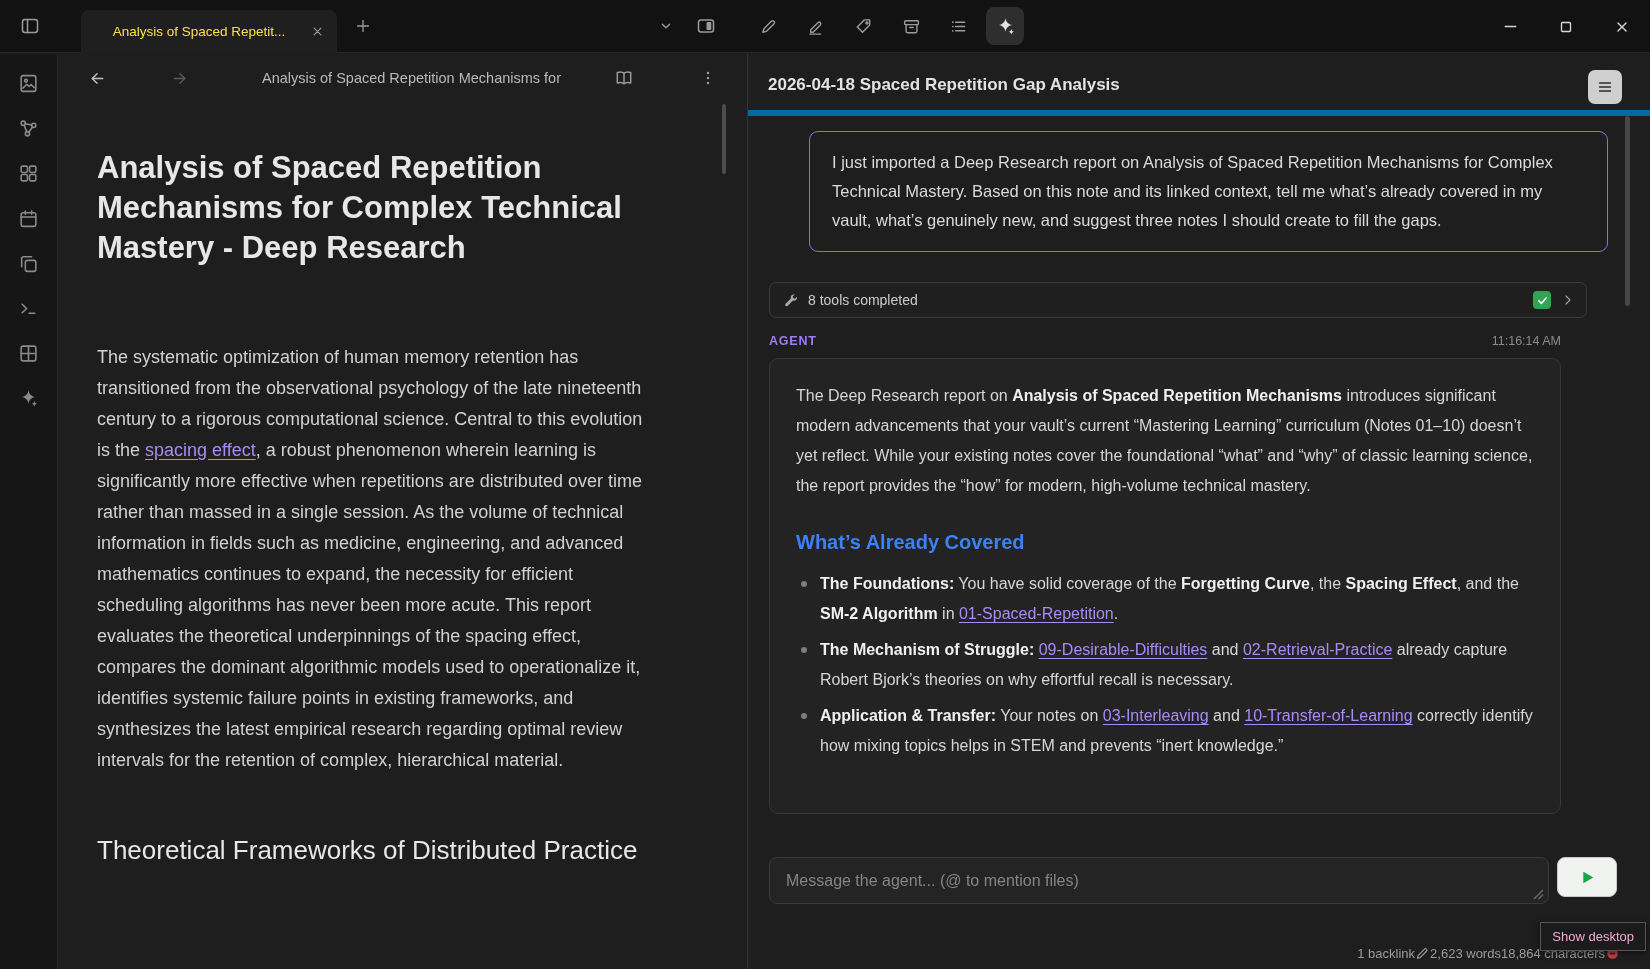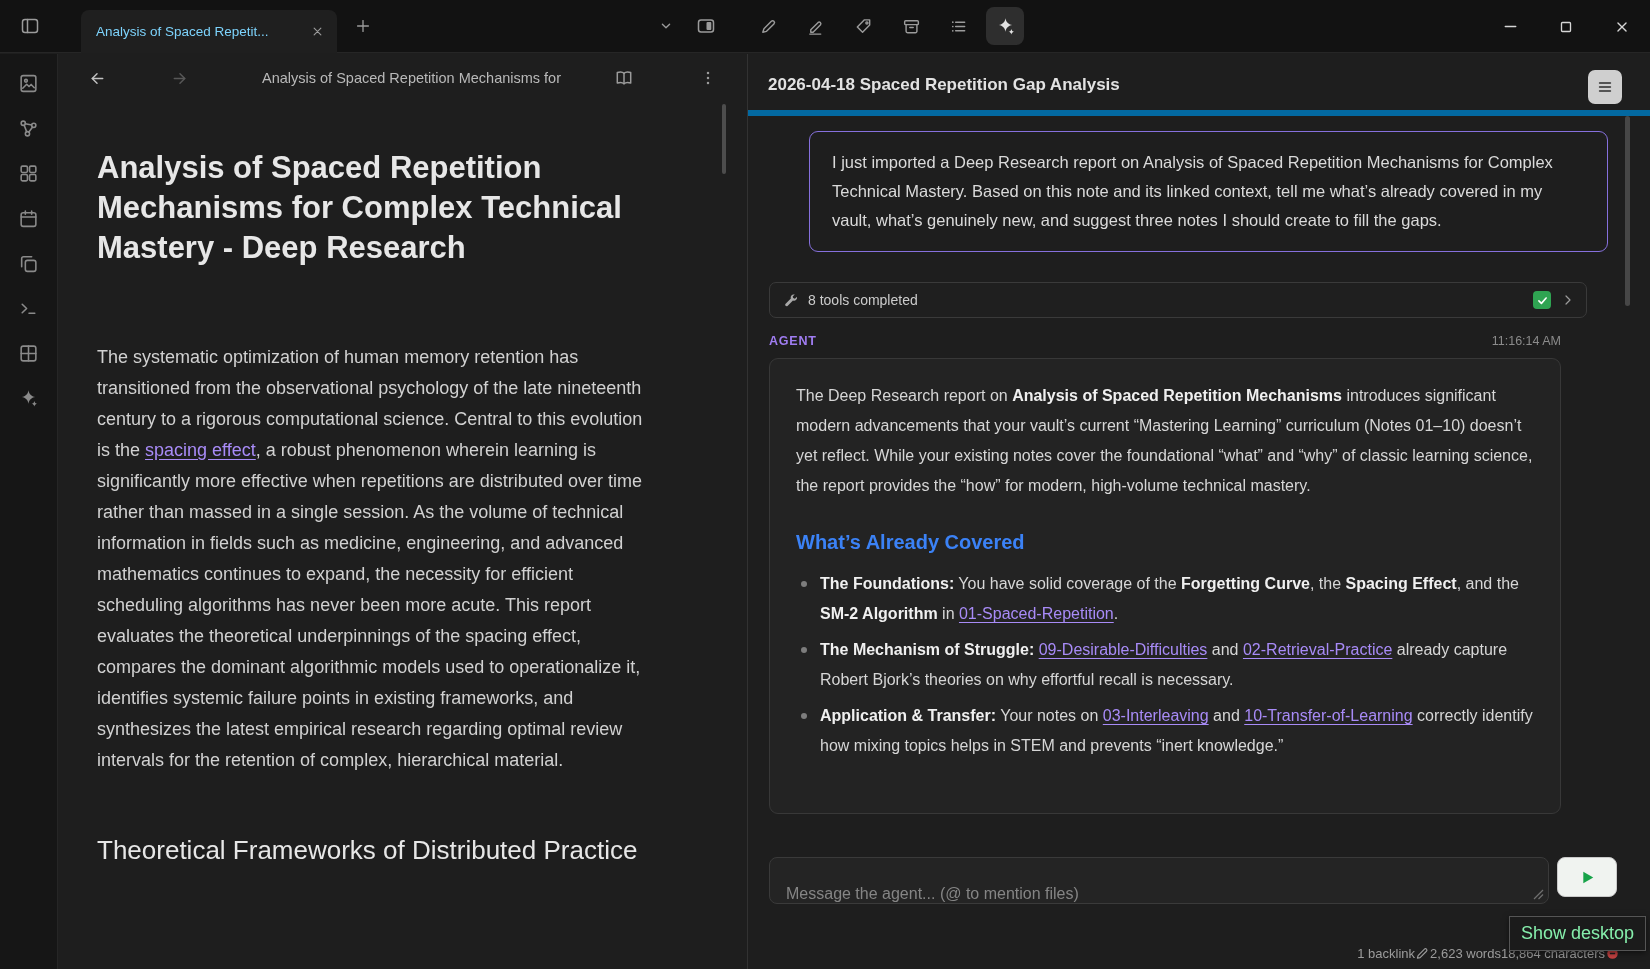--- a/index.html
+++ b/index.html
@@ -8,21 +8,21 @@
   .app { position:relative; width:1650px; height:969px; background:#1e1e1e; }
 
   
   .titlebar { position:absolute; top:0; left:0; right:0; height:53px; background:#121212;
     border-bottom:1px solid #262626; z-index:5; }
   .tb-iconbtn { position:absolute; top:50%; transform:translateY(-50%); width:28px; height:28px;
     display:flex; align-items:center; justify-content:center; border-radius:6px; cursor:pointer; }
   .tb-iconbtn.active { background:#2e2e2e; width:38px; height:38px; border-radius:8px; }
   .tab { position:absolute; left:81px; top:10px; height:43px; width:256px; background:#1f1f1f;
     border-radius:8px 8px 0 0; display:flex; align-items:center; gap:8px; padding:0 12px 0 15px; }
-  .tab-title { flex:1; font-size:13.5px; color:#7dd3fc; white-space:nowrap; overflow:hidden; }
+  .tab-title { flex:1; font-size:13.5px; color:#fde047; white-space:nowrap; overflow:hidden;text-align:center; }
   .win-controls { position:absolute; right:0; top:0; height:53px; display:flex; }
   .win-btn { width:56px; height:100%; display:flex; align-items:center; justify-content:center; cursor:pointer; }
 
   .ic { fill:none; stroke:#9b9b9b; stroke-width:1.5; stroke-linecap:round; stroke-linejoin:round; }
   .ic-dim { stroke:#8a8a8a; }
   .ic-bright { stroke:#d6d6d6; }
 
   
   .ribbon { position:absolute; top:54px; left:0; width:58px; bottom:0; background:#161616;
     border-right:1px solid #262626; display:flex; flex-direction:column; align-items:center;
@@ -65,34 +65,34 @@
   .agent-card { margin:10px 89px 0 21px; background:#232323; border:1px solid #383838; border-radius:9px;
     padding:22px 26px 46px 26px; font-size:16px; line-height:30px; color:#d6d6d6; }
   .agent-card .b { font-weight:700; color:#f0f0f0; }
   .card-h3 { font-size:20px; font-weight:700; color:#3b82f6; margin:26px 0 12px 0; }
   .agent-card ul { list-style:none; }
   .agent-card li { position:relative; padding-left:24px; margin-bottom:6px; }
   .agent-card li::before { content:""; position:absolute; left:5px; top:12px; width:6px; height:6px;
     border-radius:50%; background:#7d7d7d; }
 
   .chat-input { position:absolute; left:21px; right:101px; bottom:65px; height:47px; background:#242424;
-    border:1px solid #3a3a3a; border-radius:8px; display:flex; align-items:flex-end; padding:0 16px; }
+    border:1px solid #3a3a3a; border-radius:8px; display:flex; align-items:center; padding:0 16px; }
   .chat-input input { flex:1; background:transparent; border:none; outline:none; font-size:16px;
     color:#d0d0d0; font-family:"Liberation Sans", sans-serif; }
   .chat-input input::placeholder { color:#858585; }
   .resize-grip { position:absolute; right:4px; bottom:3px; }
   .send-btn { position:absolute; right:33px; bottom:72px; width:60px; height:40px; border:1px solid #c9c9c9;
     border-radius:8px; background:#f0f3f0; display:flex; align-items:center; justify-content:center; cursor:pointer; }
 
   .chat-scrollbar { position:absolute; right:20px; top:62px; width:5px; height:190px; background:#474747; border-radius:3px; }
 
   .statusbar { position:absolute; right:30px; bottom:8px; display:flex; align-items:center; gap:0;
     font-size:13px; color:#9c9c9c; }
   .tooltip { position:absolute; right:4px; bottom:18px; background:#1b1b1b; border:1px solid #555555;
-    color:#86efac; font-size:18px; padding:6px 11px; z-index:10; box-shadow:0 2px 6px rgba(0,0,0,.5); }
+    color:#f9a8d4; font-size:13px; padding:6px 11px; z-index:10; box-shadow:0 2px 6px rgba(0,0,0,.5); }
 </style>
 </head>
 <body>
 
 <div class="app">
 
   <header class="titlebar">
     <div class="tb-iconbtn" style="left:16px">
       <svg class="ic" width="20" height="20" viewBox="0 0 20 20">
           <rect x="2.5" y="3.5" width="15" height="13" rx="2.5"></rect>

